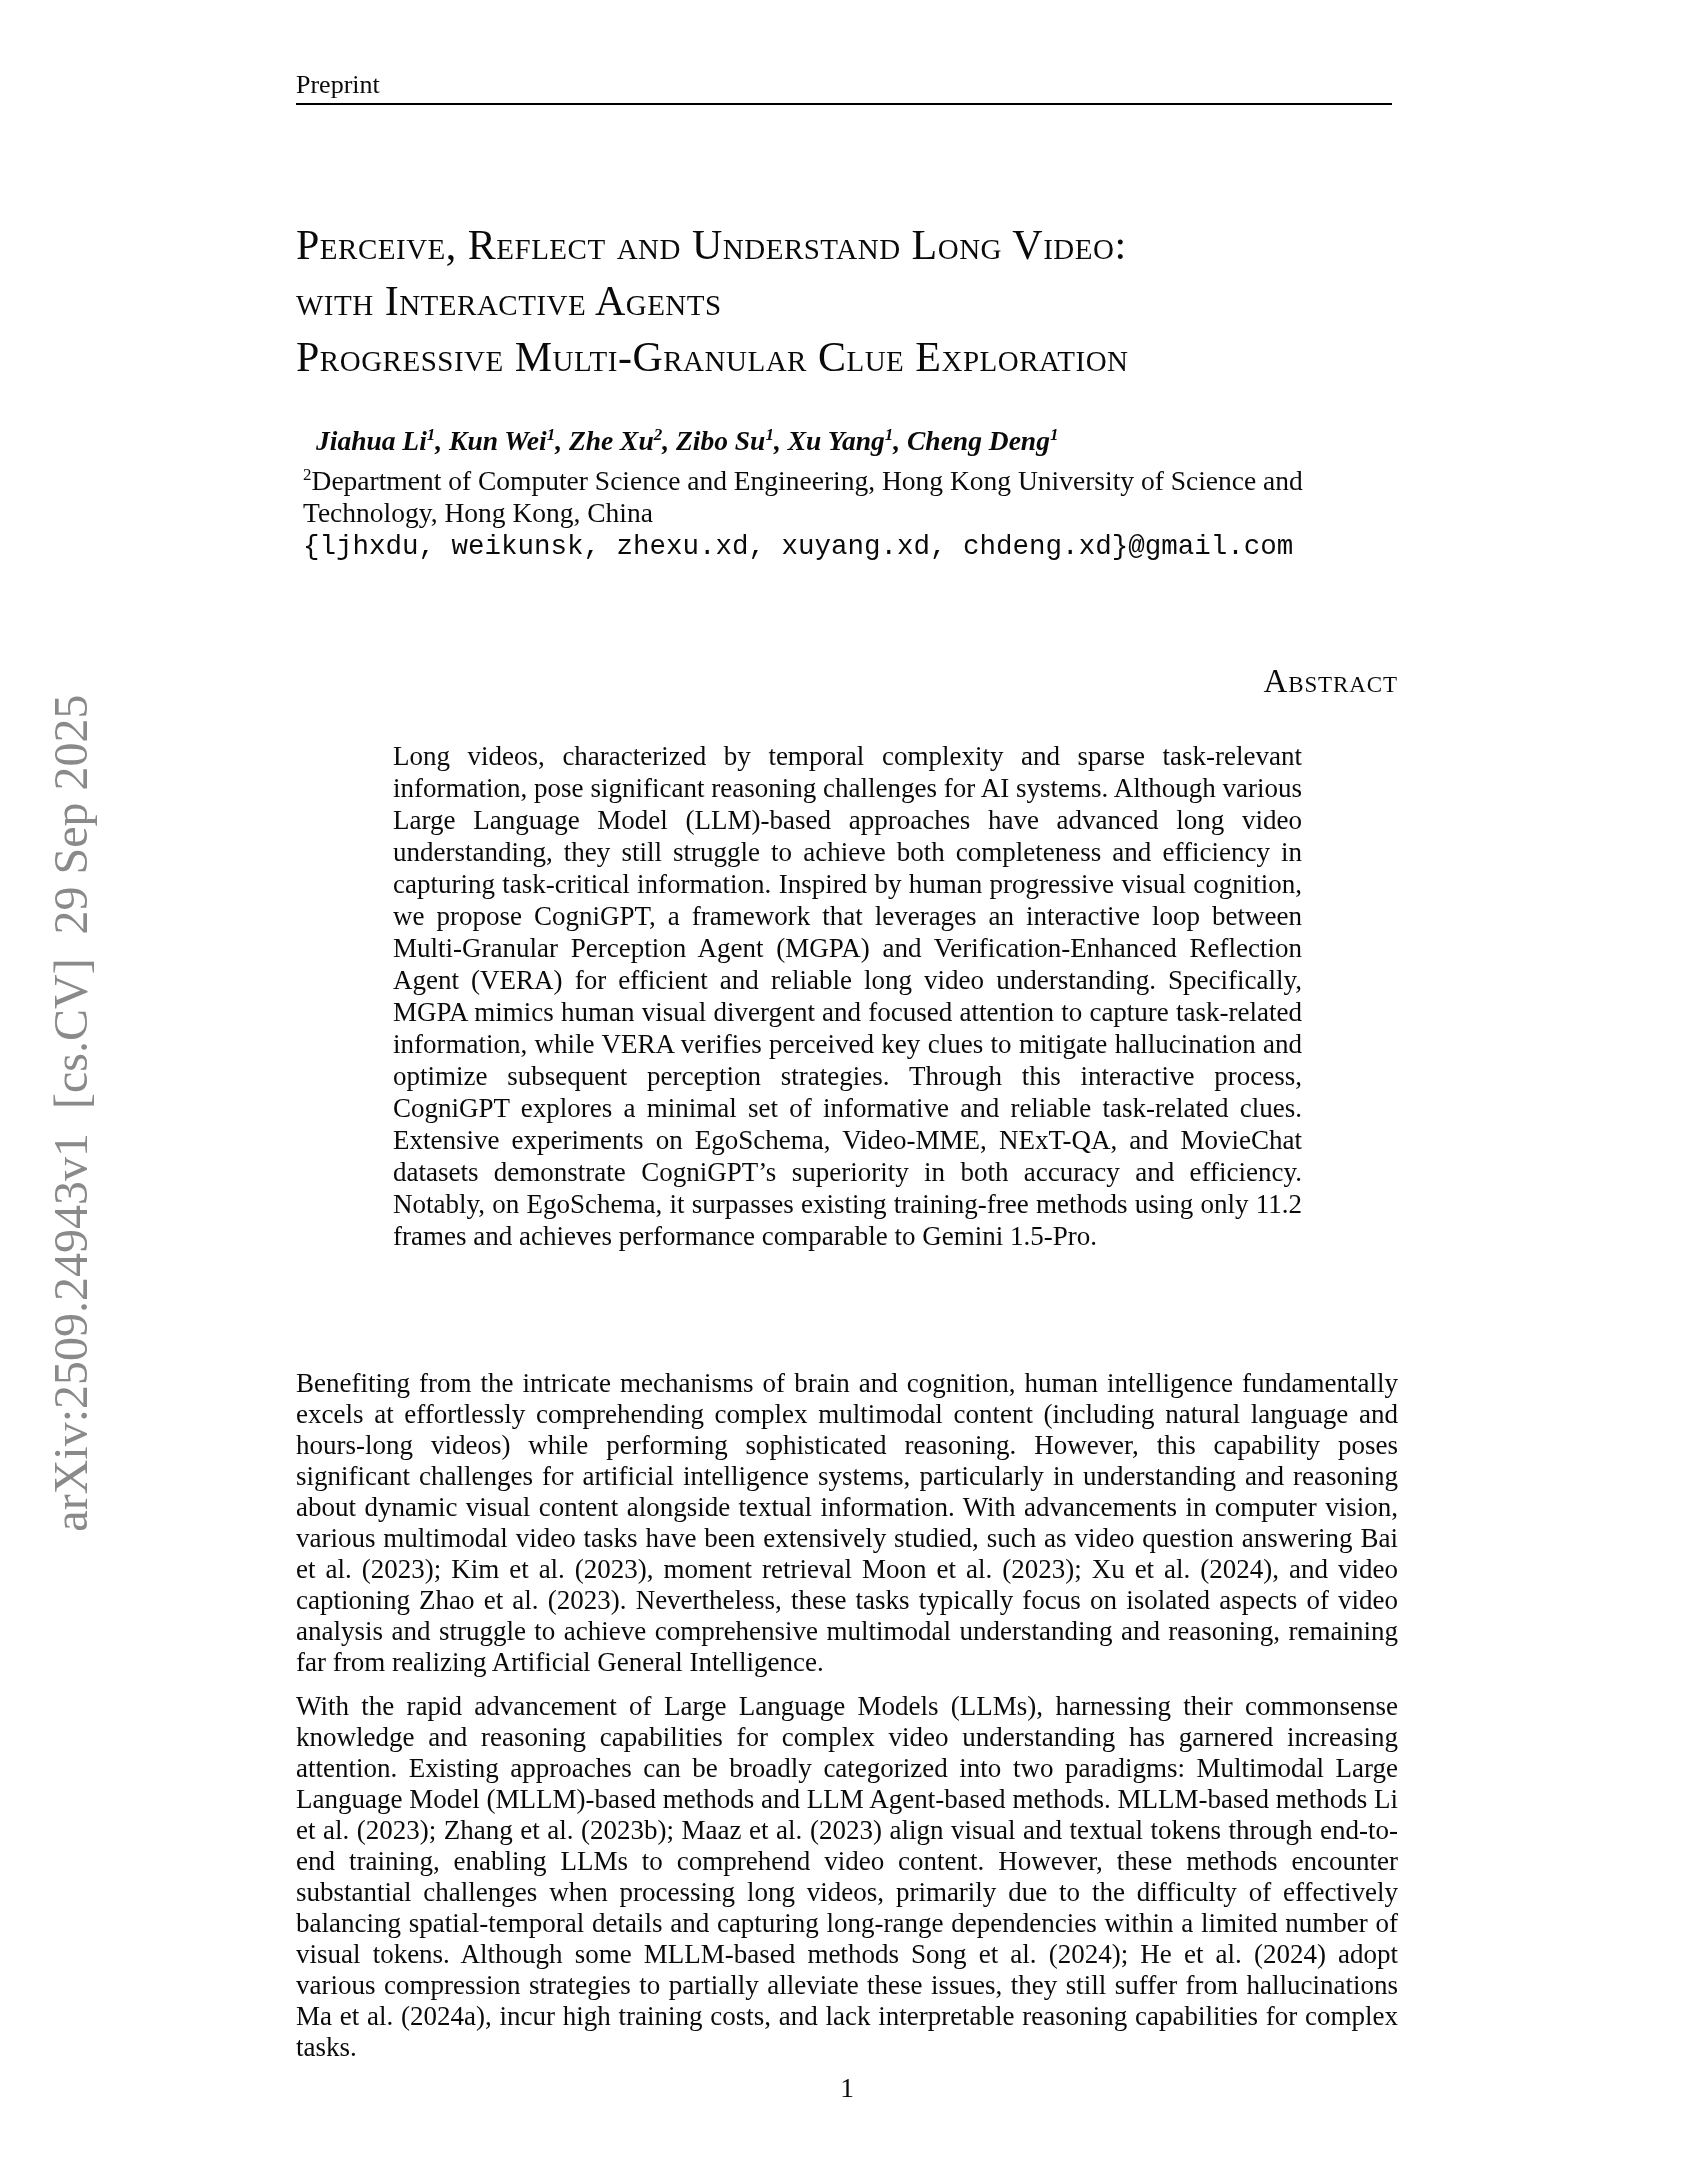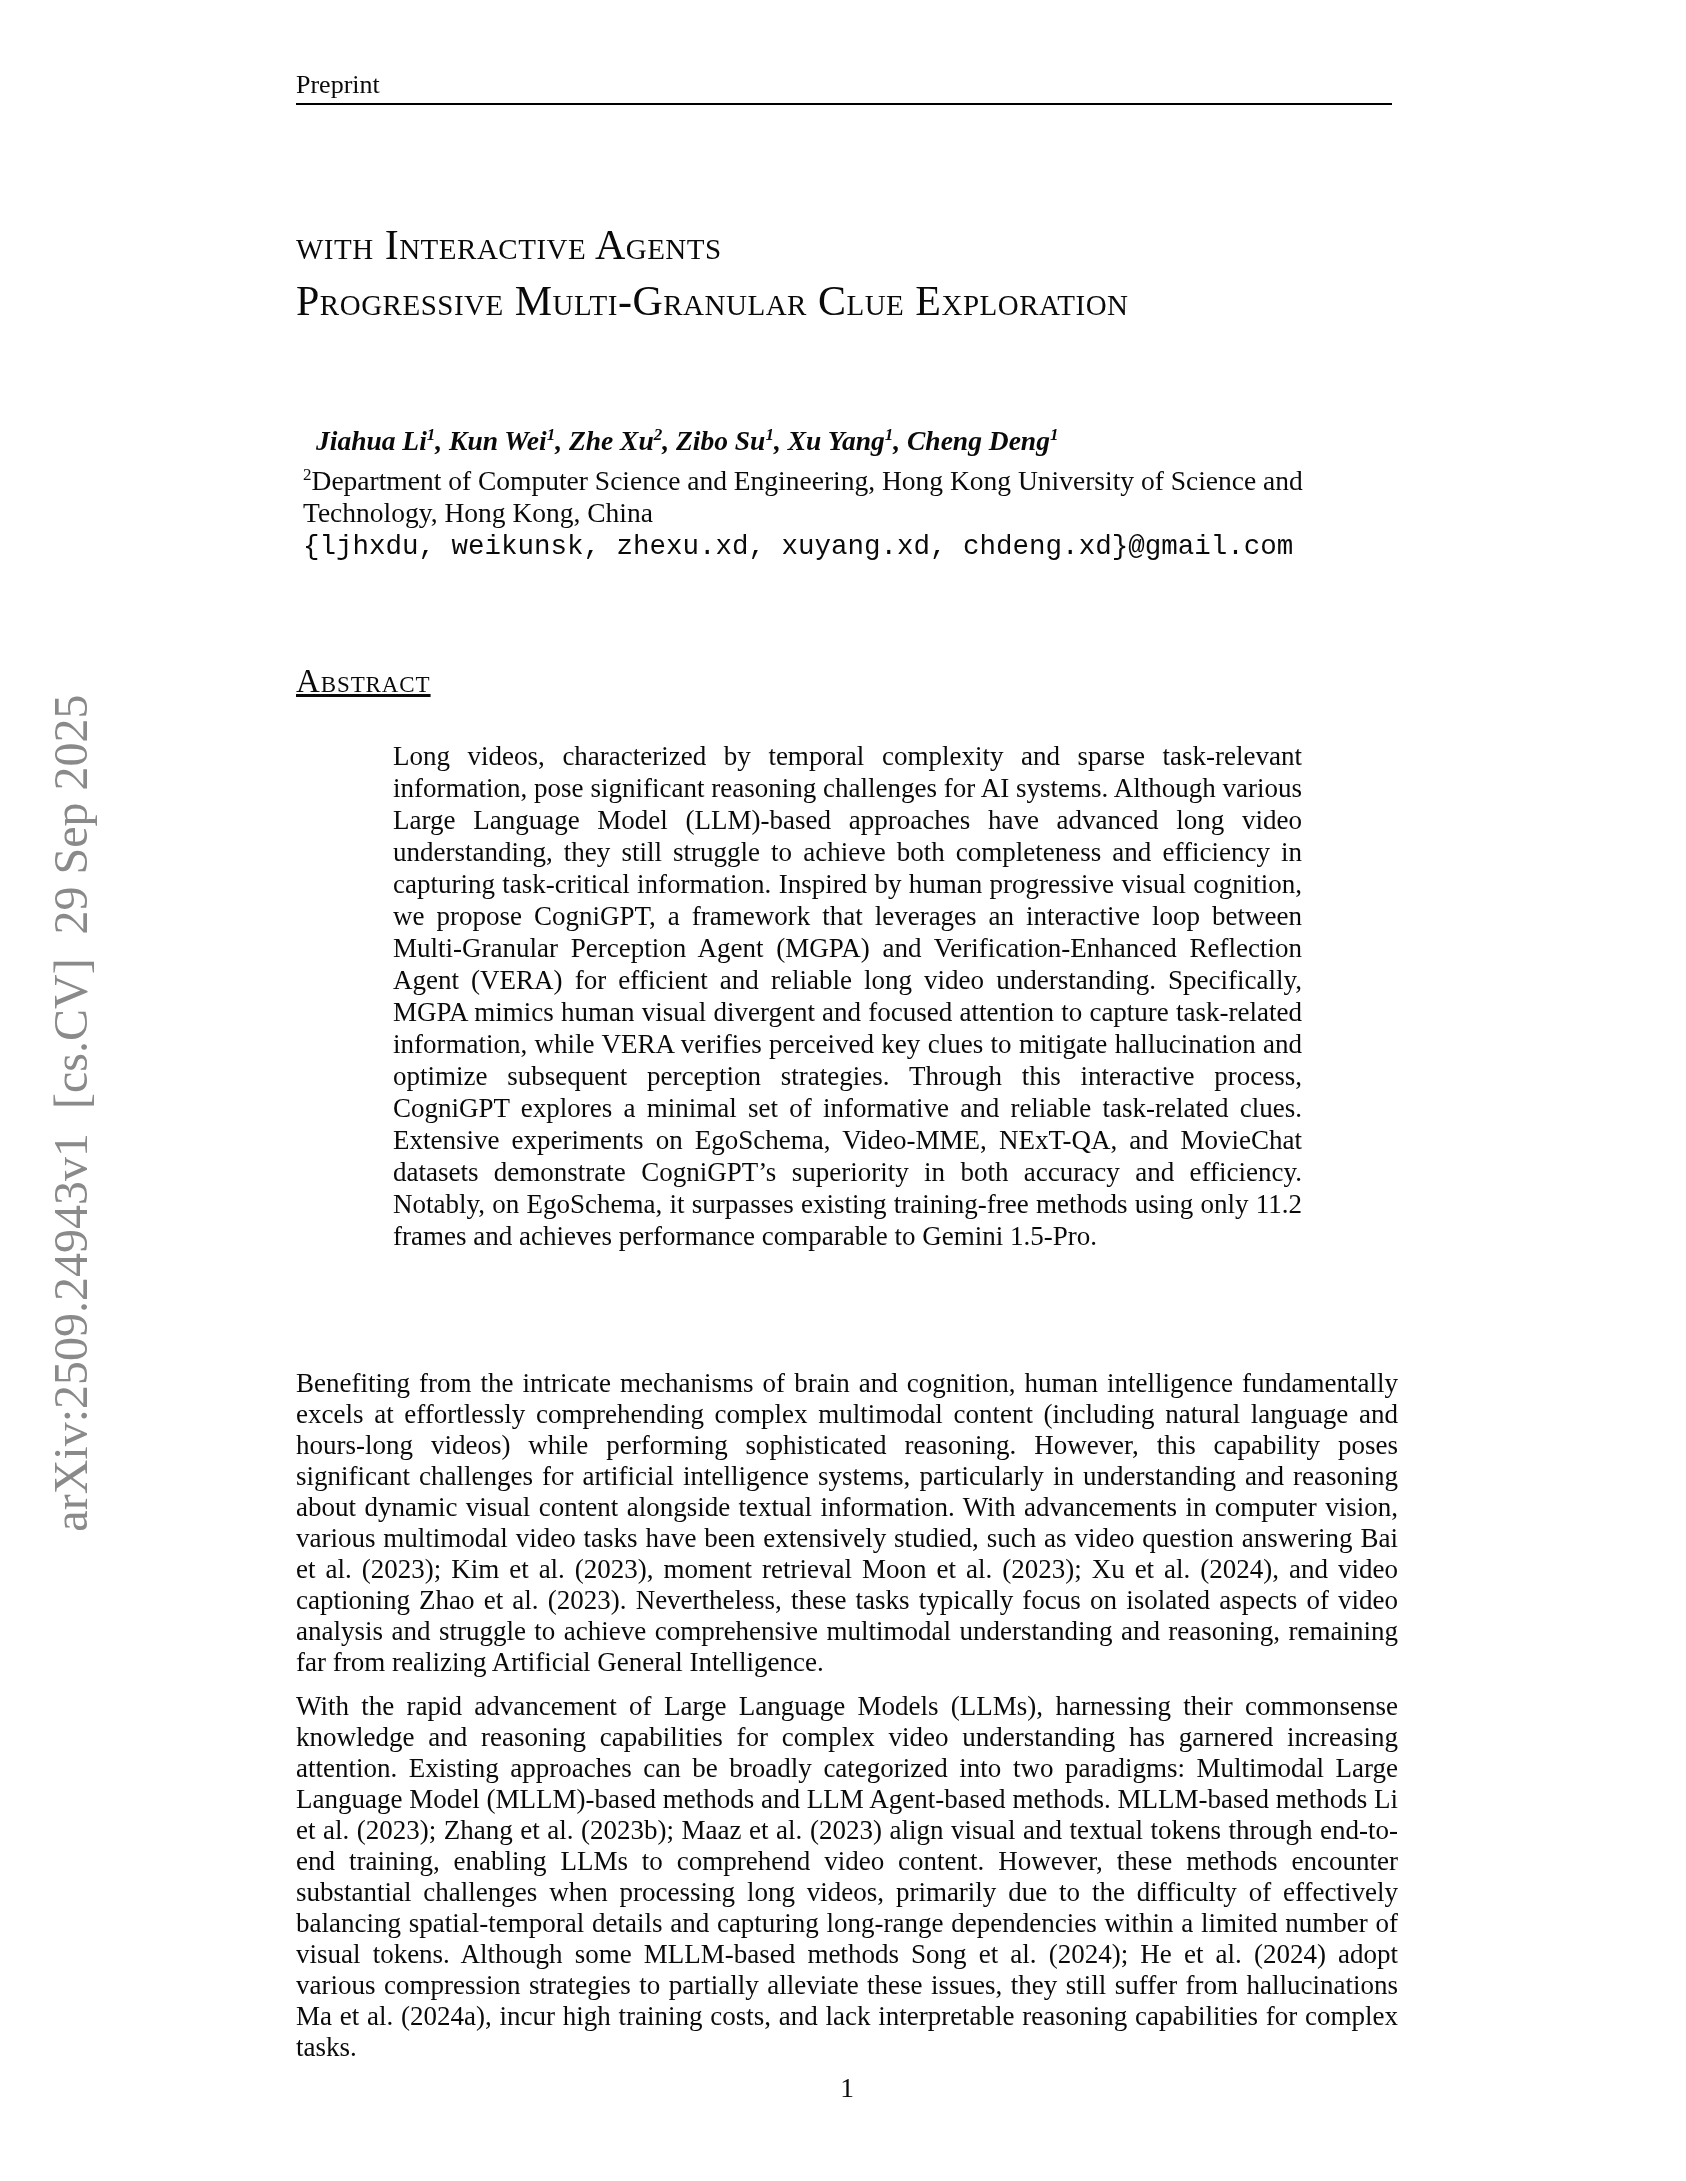--- a/index.html
+++ b/index.html
@@ -83,25 +83,24 @@
     line-height: 32px;
     margin-top: 1.8px;
     letter-spacing: 0;
     white-space: pre;
   }
   .abs-head {
     position: absolute;
     top: 663px;
     left: 296px;
     width: 1102px;
-    text-align: left;
+    text-align: right;
     font-size: 33px;
     font-variant: small-caps;
     letter-spacing: 0.9px;
-    text-decoration: underline;
   }
   .abs-body {
     position: absolute;
     top: 740px;
     left: 393px;
     width: 909px;
     font-size: 27px;
     line-height: 32px;
     text-align: justify;
     hyphens: auto;
@@ -146,20 +145,21 @@
 <body>
 
 <div class="page">
 
   <div class="watermark">arXiv:2509.24943v1  [cs.CV]  29 Sep 2025</div>
 
   <div class="preprint">Preprint</div>
   <div class="rule"></div>
 
   <h1 class="title">
+      <span class="tline">Perceive, Reflect and Understand Long Video:</span>
       <span class="tline">with Interactive Agents</span>
       <span class="tline">Progressive Multi-Granular Clue Exploration</span>
     </h1>
 
   <div class="authors"><span>Jiahua Li</span><sup>1</sup><span>, Kun Wei</span><sup>1</sup><span>, Zhe Xu</span><sup>2</sup><span>, Zibo Su</span><sup>1</sup><span>, Xu Yang</span><sup>1</sup><span>, Cheng Deng</span><sup>1</sup></div>
 
   <div class="affils">
     <div class="affil"><sup>2</sup><span>Department of Computer Science and Engineering, Hong Kong University of Science and Technology, Hong Kong, China</span></div>
     <div class="email">{ljhxdu, weikunsk, zhexu.xd, xuyang.xd, chdeng.xd}@gmail.com</div>
   </div>

